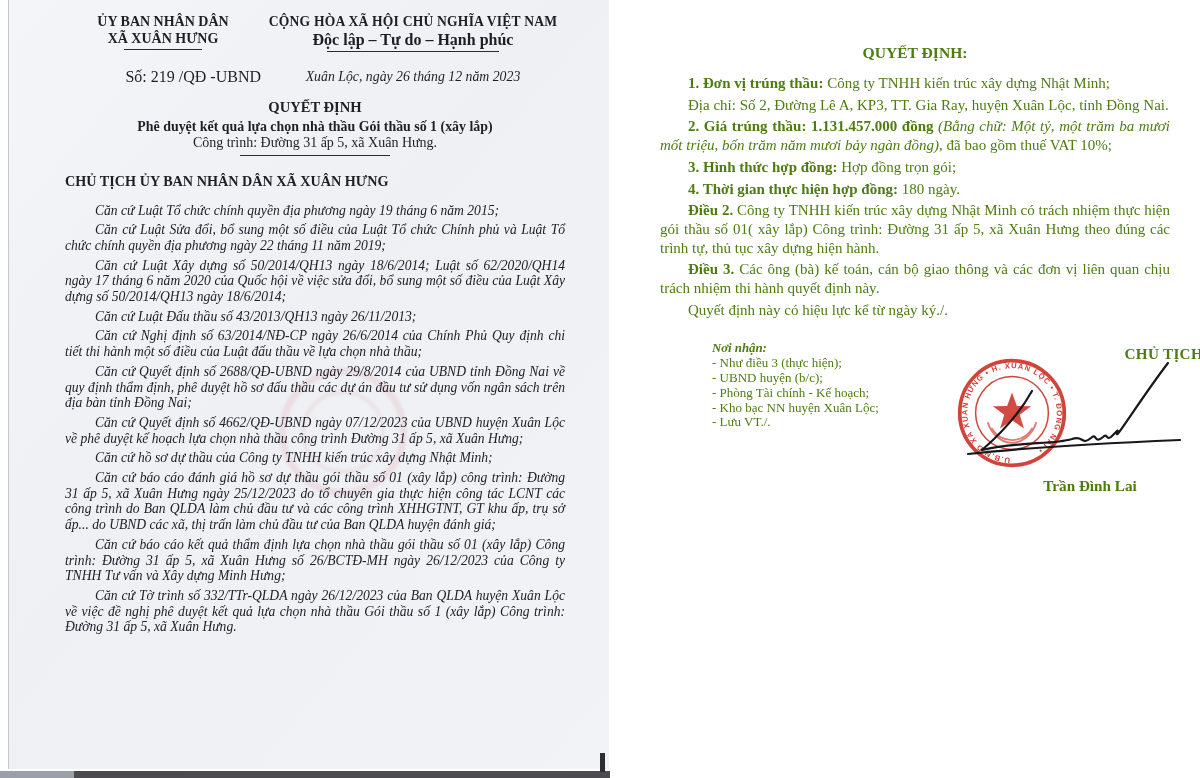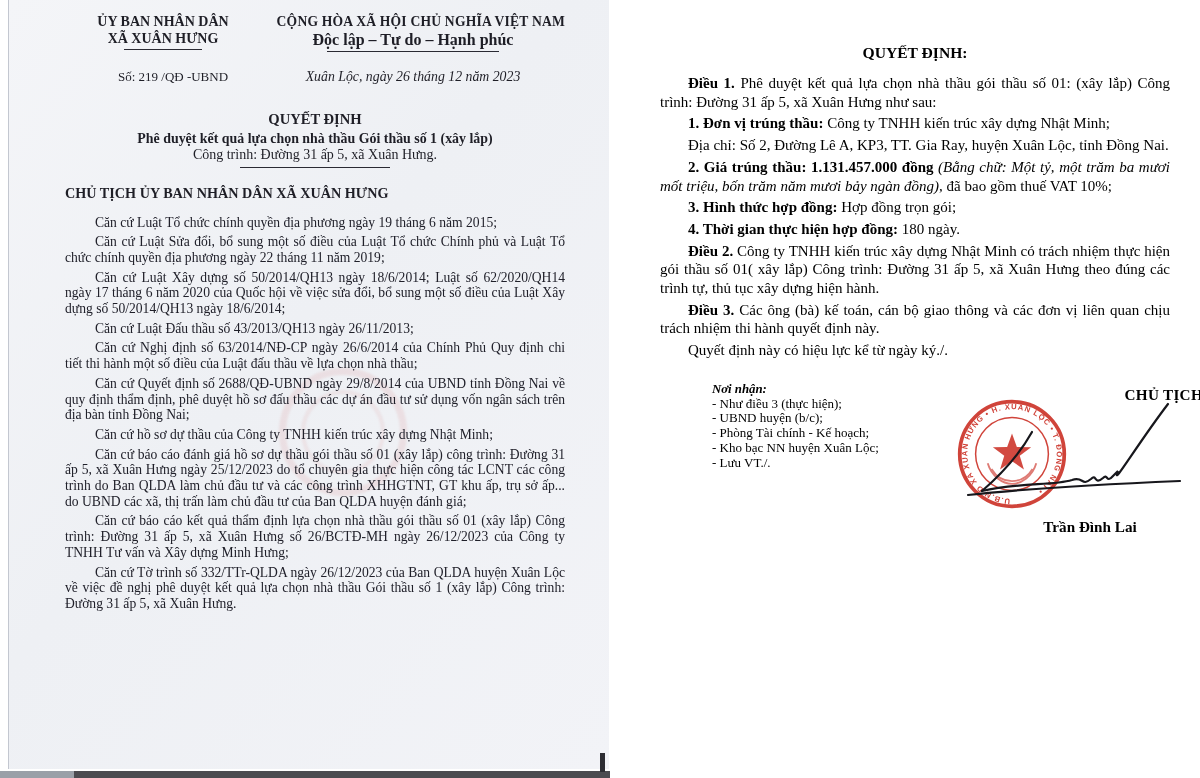--- a/index.html
+++ b/index.html
@@ -9,48 +9,48 @@
   
   .page-left {
     position:absolute; left:8px; top:0; width:601px; height:769px;
     background:linear-gradient(130deg,#f4f5f8 0%,#eef0f4 45%,#f2f3f7 100%);
     border-left:1px solid #c3c7d0;
   }
   .pl-inner { position:relative; z-index:2; padding:14px 44px 0 56px; }
   .pl-headrow { display:flex; }
   .pl-org { width:196px; text-align:center; font-weight:bold; font-size:14px; line-height:16.5px; }
   .pl-org-underline { width:78px; border-bottom:1.4px solid #2a2a33; margin:2px auto 0; }
-  .pl-so { text-align:center; padding-left:20px; margin-top:19px; font-size:13px; font-weight:normal; }
+  .pl-so { text-align:right; padding-left:20px; margin-top:19px; font-size:16px; font-weight:normal; }
   .pl-nat { flex:1; text-align:center; }
-  .pl-nat-1 { font-weight:bold; font-size:13.6px; letter-spacing:.2px;text-align:right; }
+  .pl-nat-1 { font-weight:bold; font-size:13.6px; letter-spacing:.2px; }
   .pl-nat-2 { font-weight:bold; font-size:16px; margin-top:1px; }
   .pl-nat-underline { width:172px; border-bottom:1.4px solid #2a2a33; margin:2px auto 0; }
   .pl-dateline { font-style:italic; font-size:13.8px; margin-top:17px; }
-  .pl-titleblock { text-align:center; margin-top:25px; }
+  .pl-titleblock { text-align:center; margin-top:13px; }
   .pl-title-1 { font-weight:bold; font-size:14.6px; }
   .pl-title-2 { font-weight:bold; font-size:13.9px; margin-top:3px; }
   .pl-title-3 { font-weight:normal; font-size:14px; }
   .pl-title-underline { width:150px; border-bottom:1.4px solid #2a2a33; margin:4px auto 0; }
   .pl-authority { text-align:left; font-weight:bold; font-size:14.2px; margin-top:17px; }
   .recitals { margin-top:13px; }
   .recital {
-    font-size:13.6px; line-height:15.7px;
+    font-style:italic; font-size:13.6px; line-height:15.7px;
     text-align:justify; text-indent:30px; margin-bottom:4px; color:#20202a;
   }
   
   .bleed-ring { position:absolute; z-index:1; border-radius:50%; pointer-events:none; }
   .bleed-outer { left:270px; top:368px; width:128px; height:128px; border:7px solid rgba(205,70,70,.10); filter:blur(1px); }
   .bleed-inner { left:292px; top:390px; width:84px; height:84px; border:4px solid rgba(205,70,70,.08); filter:blur(1px); }
   
   .scan-band  { position:absolute; left:0; top:771px; width:610px; height:7px; background:#4b4b50; }
   .scan-band-light { position:absolute; left:0; top:771px; width:74px; height:7px; background:#9aa0a8; }
   .scan-tick { position:absolute; left:600px; top:753px; width:5px; height:19px; background:#2d2d33; }
 
   
-  .page-right { position:absolute; left:640px; top:0; width:560px; height:778px; background:#ffffff; color:#000000; }
+  .page-right { position:absolute; left:640px; top:0; width:560px; height:778px; background:#ffffff; color:#4d7c0f; }
   .pr-inner { padding:44px 30px 0 20px; }
   .pr-heading { text-align:center; font-weight:bold; font-size:15.6px; margin-bottom:12px; }
   .para { font-size:15px; line-height:18.7px; text-align:justify; text-indent:28px; margin-bottom:3px; }
   .para b { font-weight:bold; }
   .para i { font-style:italic; }
   .para-effect { margin-top:2px; }
   
   .pr-footer { position:relative; height:330px; margin-top:12px; }
   .noi-nhan { position:absolute; left:52px; top:10px; font-size:12.6px; line-height:14.8px; }
   .noi-nhan-label { font-weight:bold; font-style:italic; font-size:12.8px; }
@@ -94,37 +94,37 @@
 
       <div class="pl-authority">CHỦ TỊCH ỦY BAN NHÂN DÂN XÃ XUÂN HƯNG</div>
 
       <div class="recitals">
           <p class="recital">Căn cứ Luật Tổ chức chính quyền địa phương ngày 19 tháng 6 năm 2015;</p>
           <p class="recital">Căn cứ Luật  Sửa đổi, bổ sung một số điều của Luật Tổ chức Chính phủ và Luật Tổ chức chính quyền địa phương ngày 22 tháng 11 năm 2019;</p>
           <p class="recital">Căn cứ Luật Xây dựng số 50/2014/QH13 ngày 18/6/2014; Luật số 62/2020/QH14 ngày 17 tháng 6 năm 2020 của Quốc hội về việc sửa đổi, bổ sung một số điều của Luật Xây dựng số 50/2014/QH13 ngày 18/6/2014;</p>
           <p class="recital">Căn cứ Luật Đấu thầu số 43/2013/QH13 ngày 26/11/2013;</p>
           <p class="recital">Căn cứ Nghị định số 63/2014/NĐ-CP ngày 26/6/2014 của Chính Phủ Quy định chi tiết thi hành một số điều của Luật đấu thầu về lựa chọn nhà thầu;</p>
           <p class="recital">Căn cứ Quyết định số 2688/QĐ-UBND ngày 29/8/2014 của UBND tỉnh Đồng Nai về quy định thẩm định, phê duyệt hồ sơ đấu thầu các dự án đầu tư sử dụng vốn ngân sách trên địa bàn tỉnh Đồng Nai;</p>
+          <p class="recital">Căn cứ Quyết định số 4662/QĐ-UBND ngày 07/12/2023 của UBND huyện Xuân Lộc về phê duyệt kế hoạch lựa chọn nhà thầu công trình Đường 31 ấp 5, xã Xuân Hưng;</p>
           <p class="recital">Căn cứ hồ sơ dự thầu của Công ty TNHH kiến trúc xây dựng Nhật Minh;</p>
           <p class="recital">Căn cứ báo cáo đánh giá hồ sơ dự thầu gói thầu số 01 (xây lắp) công trình: Đường 31 ấp 5, xã Xuân Hưng ngày 25/12/2023 do tổ chuyên gia thực hiện công tác LCNT các công trình do Ban QLDA làm chủ đầu tư và các công trình XHHGTNT, GT khu ấp, trụ sở ấp... do UBND các xã, thị trấn làm chủ đầu tư của Ban QLDA huyện đánh giá;</p>
           <p class="recital">Căn cứ báo cáo kết quả thẩm định lựa chọn nhà thầu gói thầu số 01 (xây lắp) Công trình: Đường 31 ấp 5, xã Xuân Hưng số 26/BCTĐ-MH ngày 26/12/2023 của Công ty TNHH Tư vấn và Xây dựng Minh Hưng;</p>
           <p class="recital">Căn cứ Tờ trình số  332/TTr-QLDA ngày 26/12/2023 của Ban QLDA huyện Xuân Lộc về việc đề nghị phê duyệt kết quả lựa chọn nhà thầu Gói thầu số 1 (xây lắp) Công trình: Đường 31 ấp 5, xã Xuân Hưng.</p>
         </div>
     </div>
   </div>
 
   <div class="scan-band"></div>
   <div class="scan-band-light"></div>
   <div class="scan-tick"></div>
 
   <div class="page-right">
     <div class="pr-inner">
       <div class="pr-heading">QUYẾT ĐỊNH:</div>
 
-      <p class="para"><b>Điều 1.</b><span> Phê duyệt kết quả lựa chọn nhà thầu gói thầu số 01: (xây lắp) Công trình: Đường 31 ấp 5, xã Xuân Hưng như sau:</span></p>
 
       <p class="para"><b>1. Đơn vị trúng thầu:</b><span> Công ty TNHH kiến trúc xây dựng Nhật Minh;</span></p>
 
       <p class="para">Địa chỉ: Số 2, Đường Lê A, KP3, TT. Gia Ray, huyện Xuân Lộc, tỉnh Đồng Nai.</p>
 
       <p class="para"><b>2. Giá trúng thầu: 1.131.457.000 đồng </b><i>(Bằng chữ: Một tỷ, một trăm ba mươi mốt triệu, bốn trăm năm mươi bảy ngàn đồng)</i><span>, đã bao gồm thuế VAT 10%;</span></p>
 
       <p class="para"><b>3. Hình thức hợp đồng:</b><span> Hợp đồng trọn gói;</span></p>
 
       <p class="para"><b>4. Thời gian thực hiện hợp đồng:</b><span> 180 ngày.</span></p>

